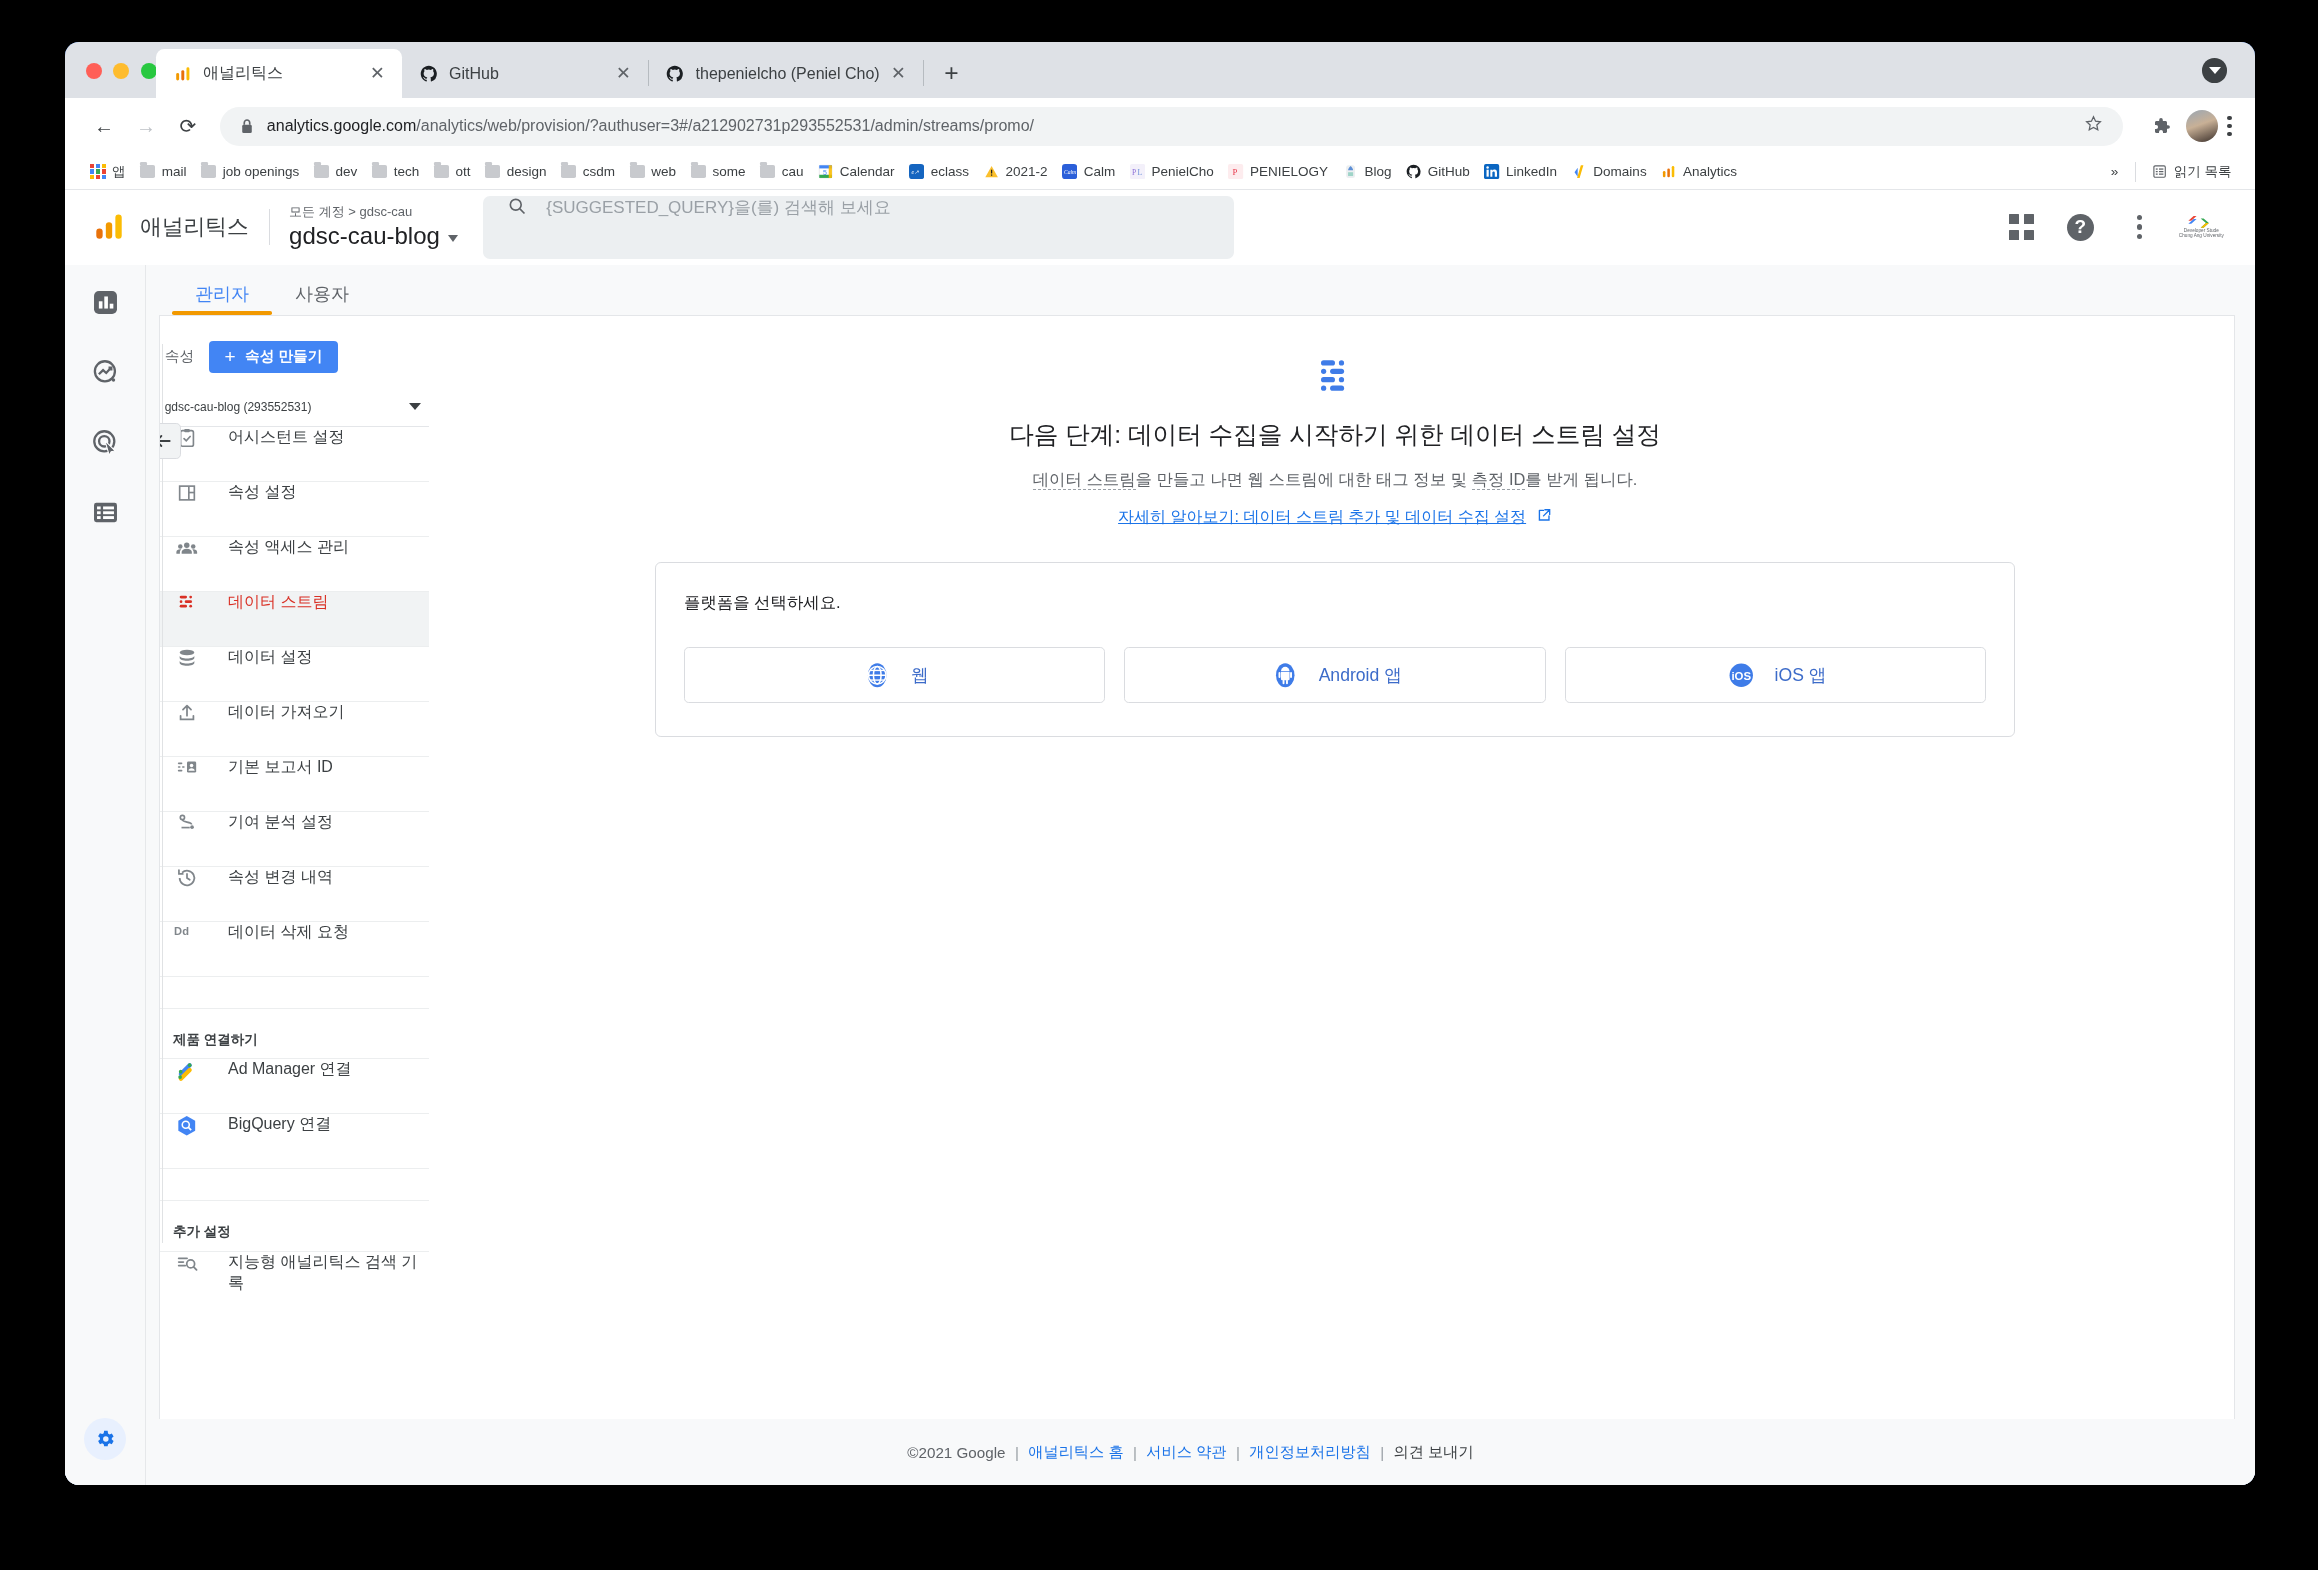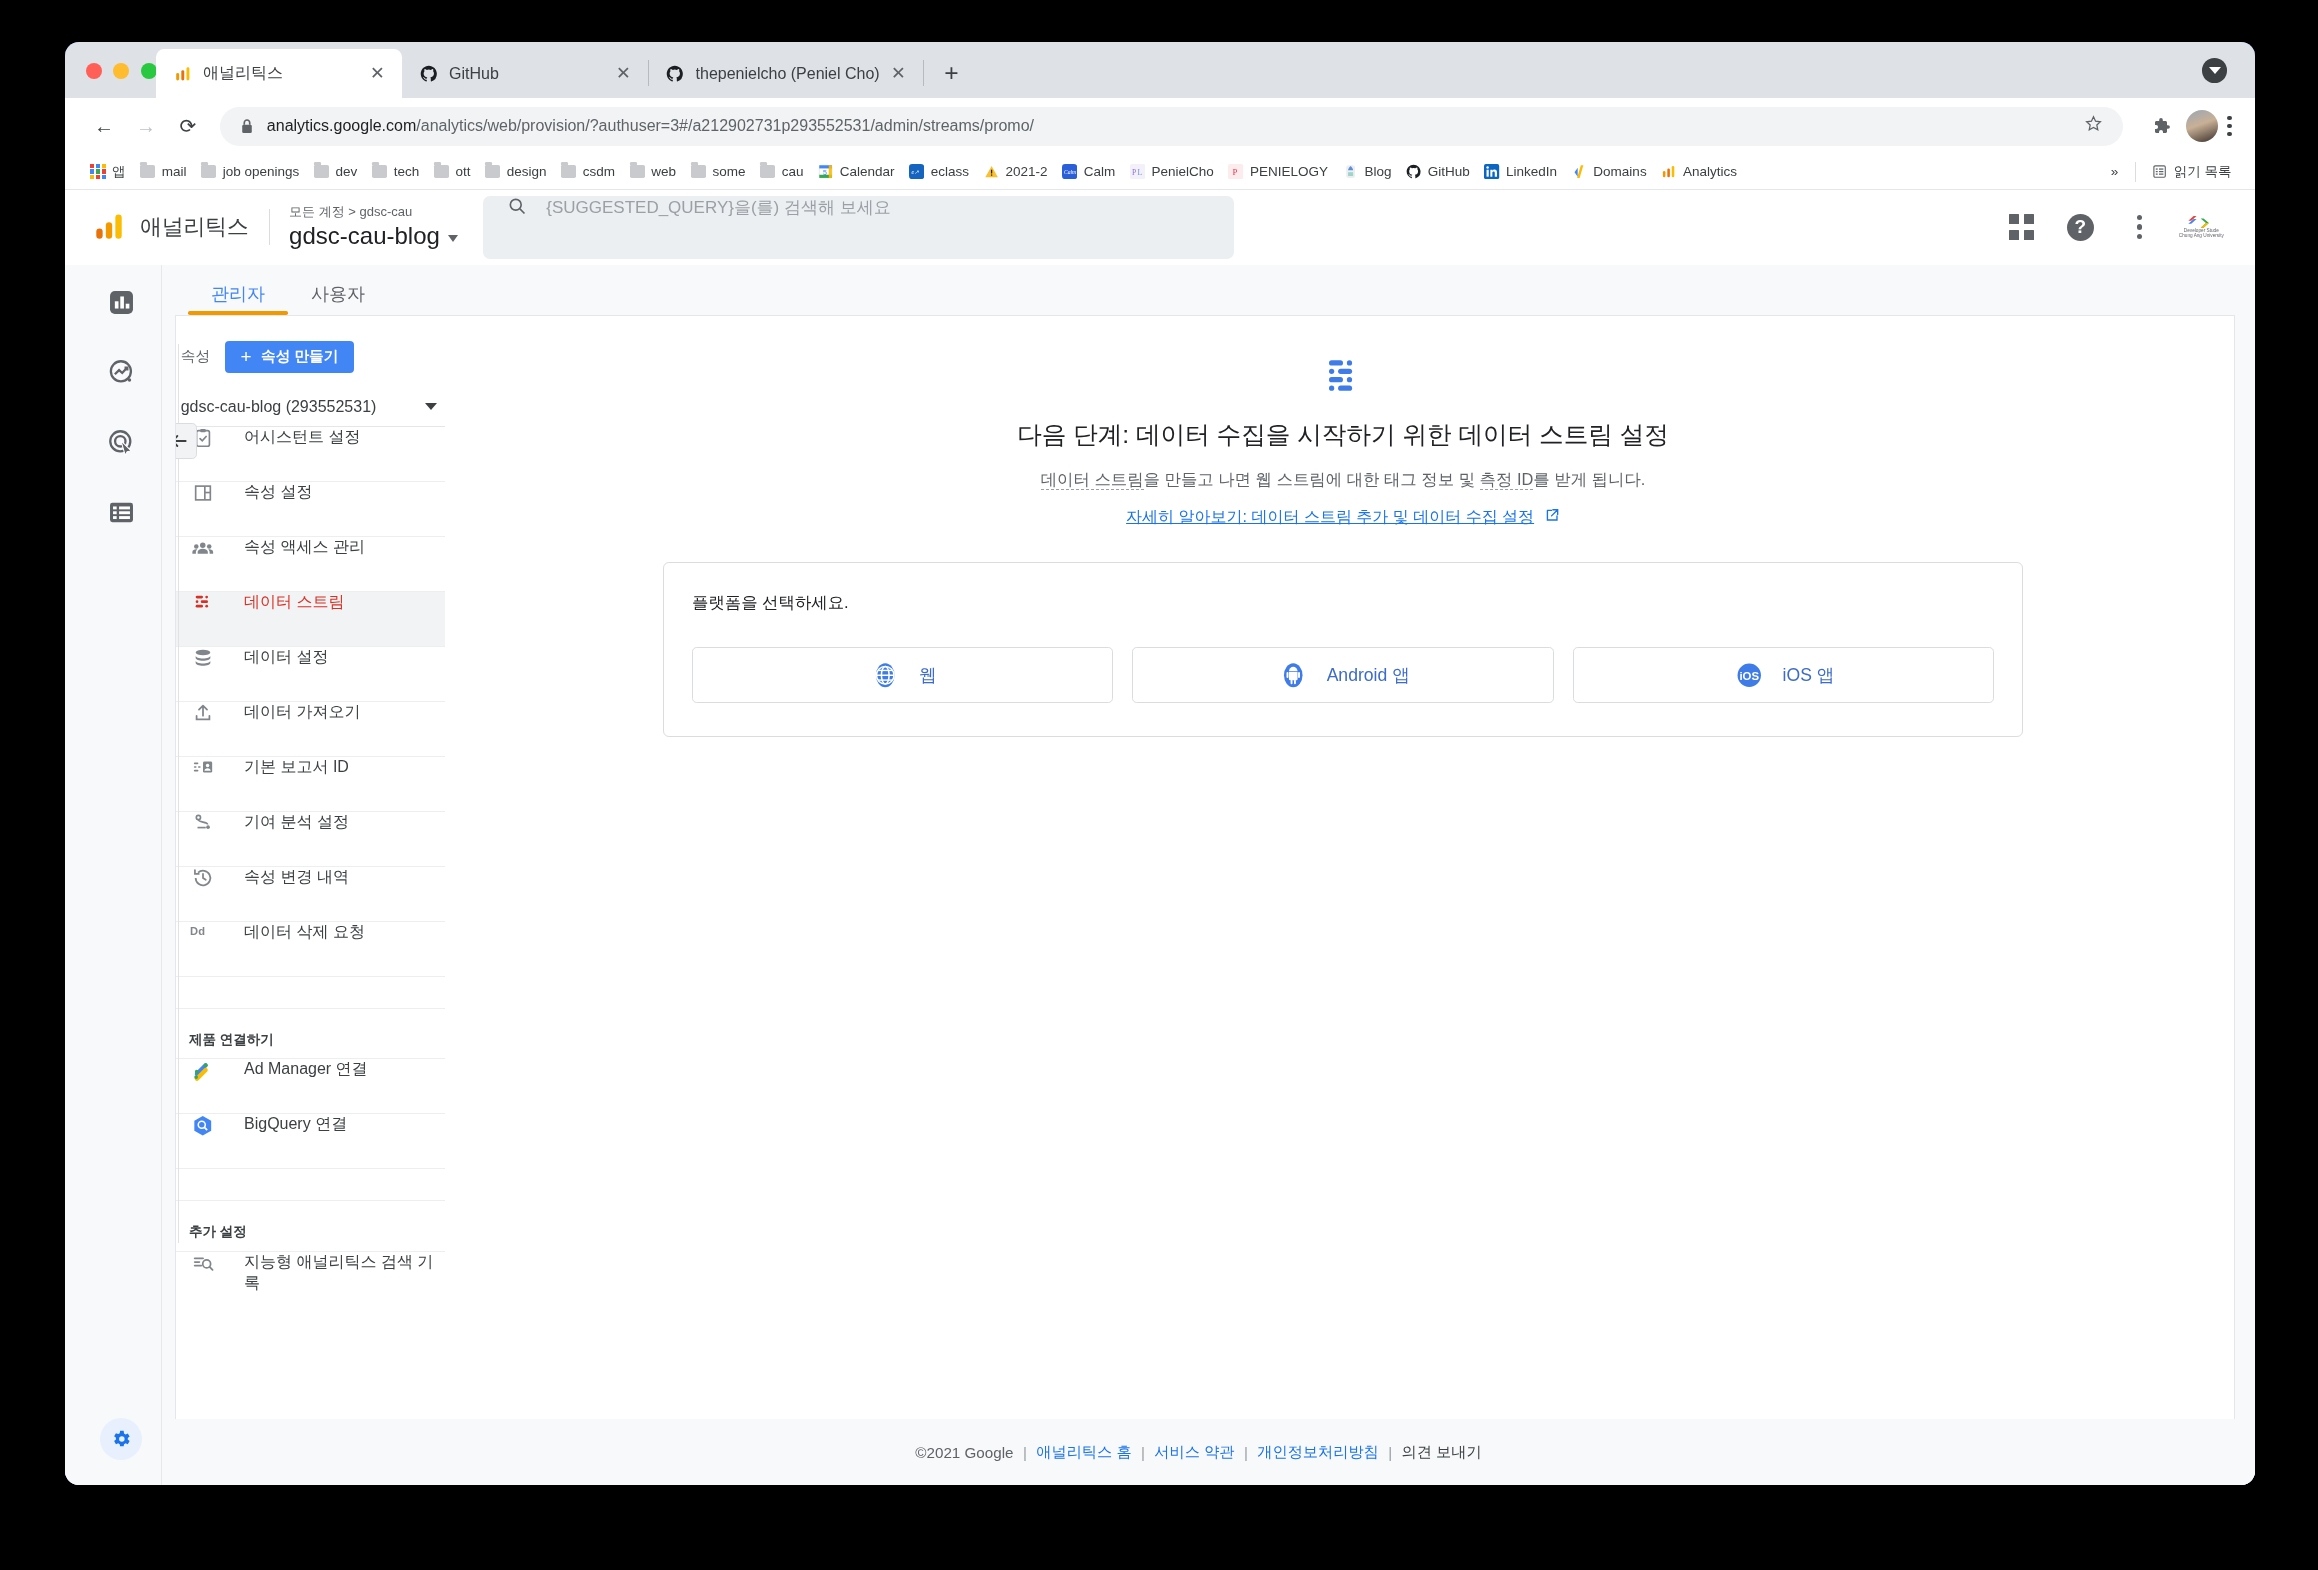--- a/index.html
+++ b/index.html
@@ -238,21 +238,21 @@
   }
   .dots3 { display: flex; flex-direction: column; gap: 4.1px; }
   .dots3 i { width: 5.3px; height: 5.3px; border-radius: 50%; background: #5f6368; display: block; }
   .gdsc-avatar {
     width: 39px; height: 39px; display: flex; flex-direction: column;
     align-items: center; justify-content: center;
   }
   .gdsc-sub { font-size: 4.7px; color: #5f6368; line-height: 1.05; text-align: center; white-space: nowrap; }
 
   
-  .ga-body { display: flex; height: calc(100% - 75px); background: #f8f9fa; padding-left: 16px; }
+  .ga-body { display: flex; height: calc(100% - 75px); background: #f8f9fa; }
 
   .rail {
     width: 81px;
     background: #f8f9fa;
     border-right: 0.6px solid #e6e8ea;
     position: relative;
     display: flex; flex-direction: column; align-items: center;
     padding-top: 20.5px;
     gap: 36px;
     flex: 0 0 81px;
@@ -320,21 +320,21 @@
   .propbar .lbl { font-size: 14.7px; color: #5f6368; }
   .btn-create {
     background: #4285f4; color: #fff;
     border-radius: 4.1px; height: 32px;
     display: flex; align-items: center; gap: 9.4px;
     padding: 0 15.2px; font-size: 14.7px; font-weight: bold;
   }
   .btn-create .plus { font-size: 19px; font-weight: 400; line-height: 1; }
   .propselect {
     display: flex; align-items: center; padding: 0 8.2px 0 4.7px;
-    height: 39px; font-size: 16px; color: #3c4043;
+    height: 39px; font-size: 12px; color: #3c4043;
     border-bottom: 0.6px solid #e4e6e9;
     margin-right: 7px;
     justify-content: center;
   }
   .propselect .caret {
     margin-left: auto;
     width: 0; height: 0;
     border-left: 6.5px solid transparent;
     border-right: 6.5px solid transparent;
     border-top: 7.6px solid #3c4043;

